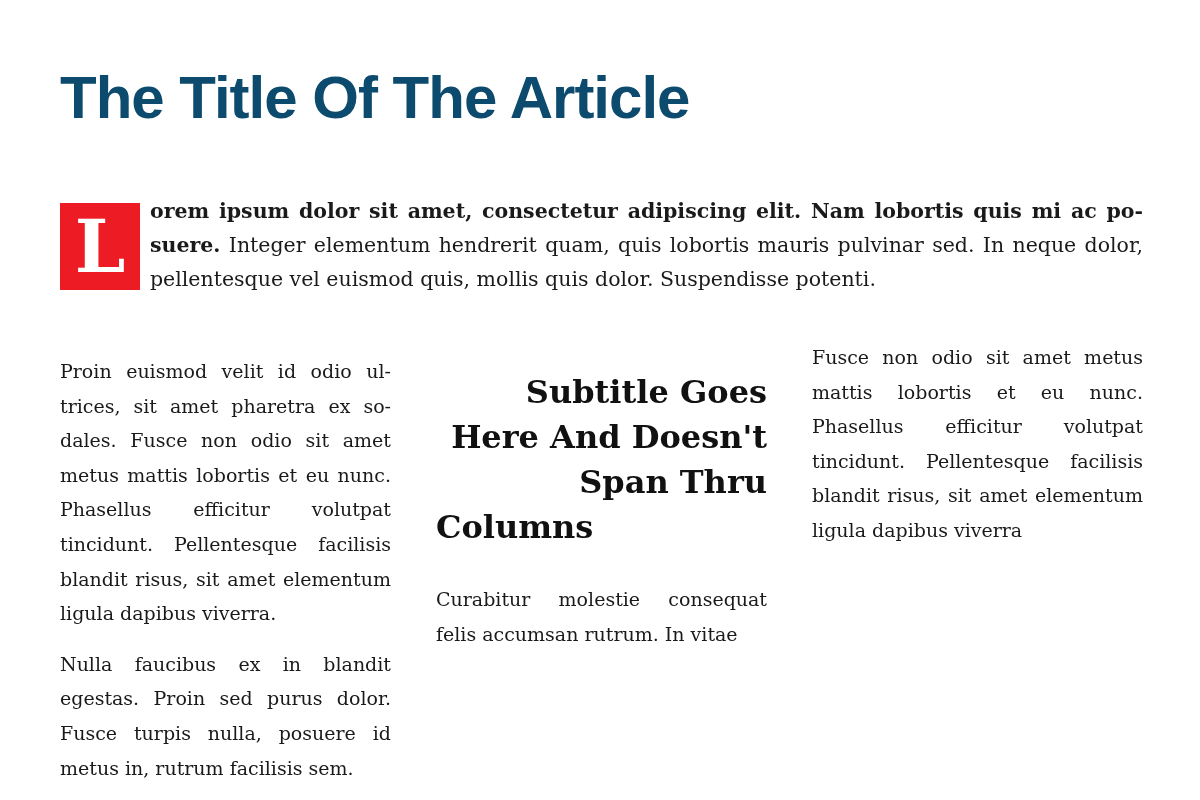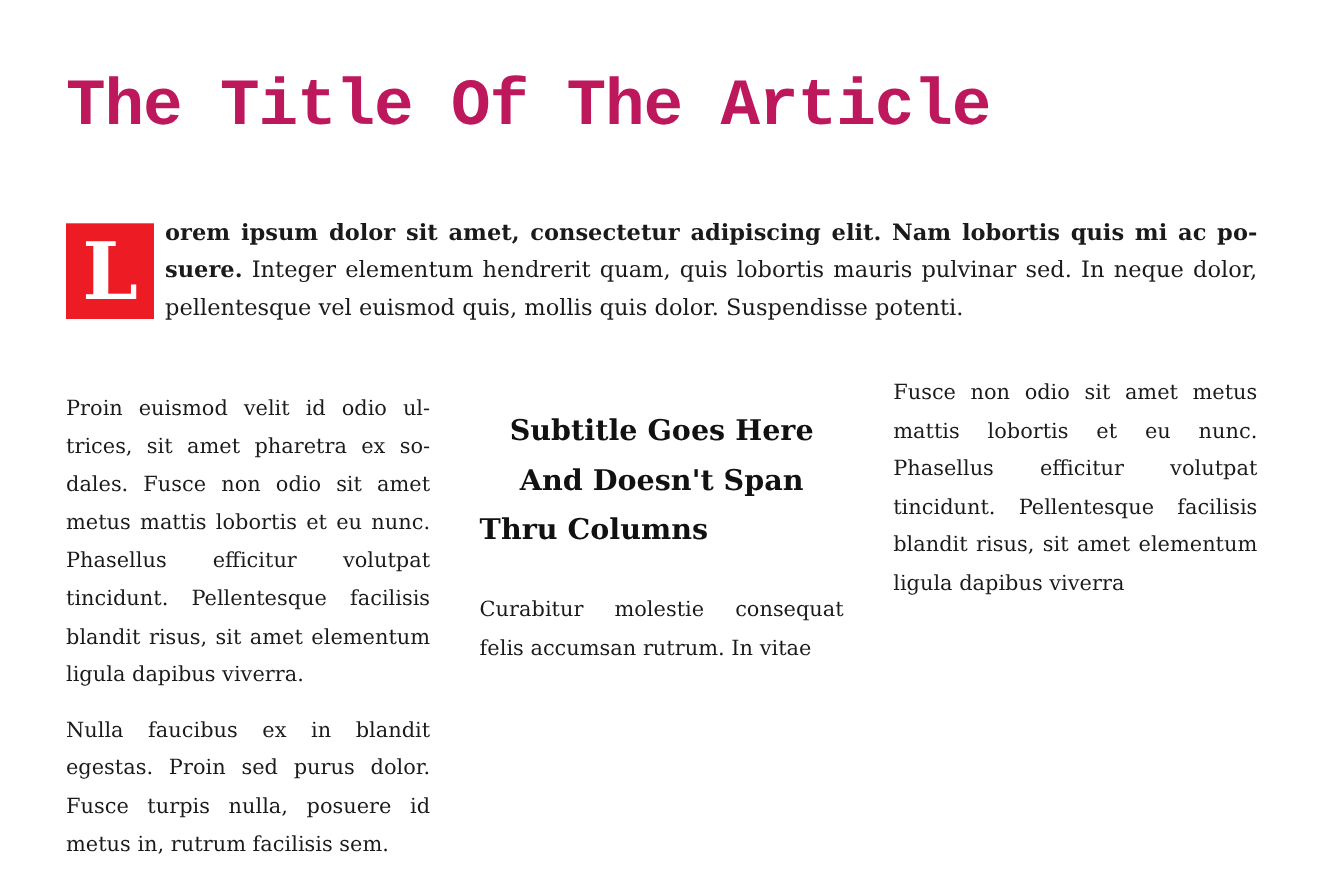--- a/index.html
+++ b/index.html
@@ -4,22 +4,22 @@
   <style>
     html, body { margin: 0; padding: 0; }
     body {
       width: 1200px; height: 800px; overflow: hidden;
       background: #ffffff; color: #1a1a1a;
       font-family: "DejaVu Serif", "Liberation Serif", serif;
     }
     .page { position: relative; width: 1200px; height: 800px; }
     .title {
       position: absolute; left: 60px; top: 58px; margin: 0;
-      font-family: Liberation Mono, monospace; font-weight: bold;
-      font-size: 60px; line-height: 80px; color: #be185d;
+      font-family: Liberation Sans, sans-serif; font-weight: bold;
+      font-size: 60px; line-height: 80px; color: #0c4a6e;
       letter-spacing: -1px; white-space: nowrap;
     }
     .lead {
       position: absolute; left: 60px; top: 194px; width: 1083px;
       font-size: 20.5px; line-height: 34px; text-align: justify; margin: 0;
       hyphens: manual;
     }
     .dropcap {
       float: left; width: 80px; height: 87px; margin: 9px 10px 0 0;
       background: #ed1c24; color: #ffffff;
@@ -32,21 +32,21 @@
       font-size: 19px; line-height: 34.6px; text-align: justify;
       text-align-last: left;
     }
     .col p { margin: 0 0 16px 0; }
     .col1 { left: 60px; margin-top: 14px; }
     .col2 { left: 436px; }
     .col3 { left: 812px; }
     .subtitle {
       margin: 30px 0 32px 0;
       font-family: "DejaVu Serif", serif; font-weight: bold;
-      font-size: 26px; line-height: 45px; color: #111; text-align: center;
+      font-size: 32px; line-height: 45px; color: #111; text-align: right;
     }
   </style>
 </head>
 <body>
 
 <div class="page">
   <h1 class="title">The Title Of The Article</h1>
 
   <p class="lead">
     <span class="dropcap">L</span><span class="lead-bold">orem ipsum dolor sit amet, consectetur adipiscing elit. Nam lobortis quis mi ac po­suere.</span><span> Integer elementum hendrerit quam, quis lobortis mauris pulvinar sed. In neque dolor, pellentesque vel euismod quis, mollis quis dolor. Suspendisse potenti.</span>

